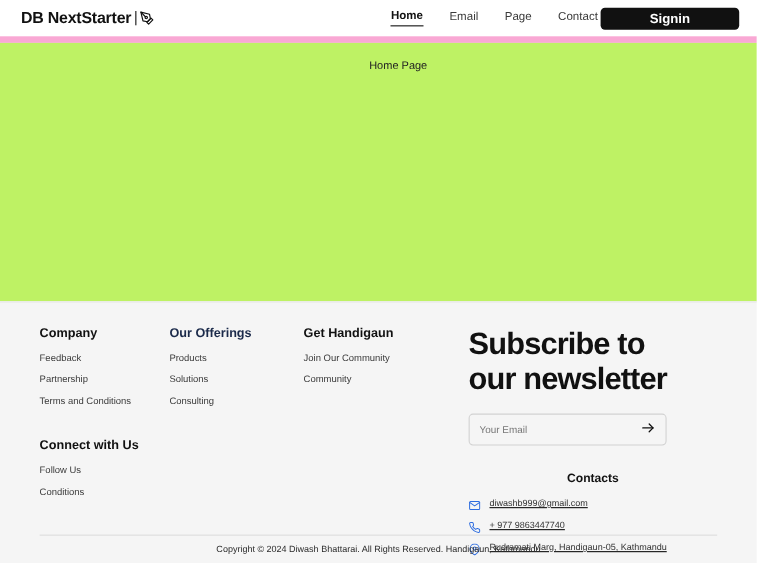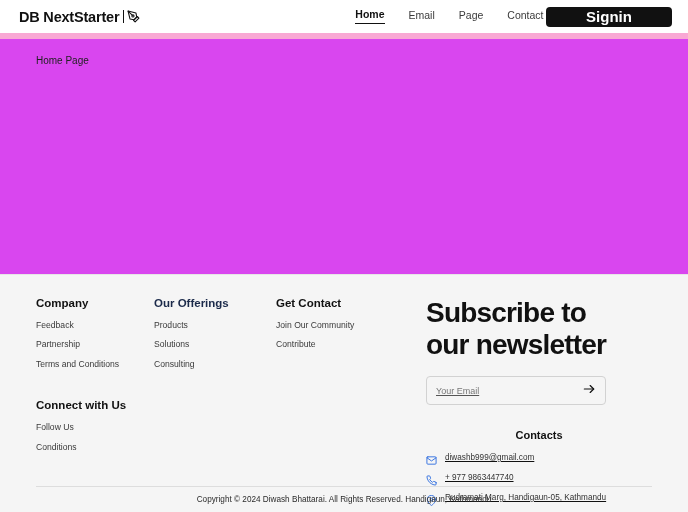--- a/index.html
+++ b/index.html
@@ -71,35 +71,36 @@
     display: flex;
     align-items: center;
     gap: 11px;
   }
   .signin-btn {
     width: 126px;
     height: 20px;
     border-radius: 4px;
     background: #111111;
     color: #ffffff;
-    font-size: 15px;
+    font-size: 12px;
     font-weight: 600;
     border: none;
     cursor: pointer;
     display: flex;
     align-items: center;
     justify-content: center;
     font-family: "Liberation Sans", sans-serif;
   }
 
   
   .main {
     flex: 1 1 auto;
     padding: 16px 0 0 36px;
-    background: #d946ef;
+    background: #bef264;
+    text-align: center;
   }
   .main .page-label {
     font-size: 10px;
     color: #222;
   }
 
   
   .footer {
     flex: 0 0 224px;
     background: #f5f5f5;
@@ -157,21 +158,20 @@
     padding: 0 9px;
   }
   .email-row input {
     flex: 1 1 auto;
     border: none;
     outline: none;
     background: transparent;
     font-size: 9px;
     color: #555;
     font-family: "Liberation Sans", sans-serif;
-    text-decoration: underline;
   }
   .email-row input::placeholder { color: #777; }
   .arrow-btn {
     border: none;
     background: transparent;
     cursor: pointer;
     display: flex;
     align-items: center;
     padding: 0;
   }
@@ -269,23 +269,23 @@
       </div>
 
       <div class="col wide">
         <div class="col-title offer">Our Offerings</div>
         <a href="#" class="link">Products</a>
         <a href="#" class="link">Solutions</a>
         <a href="#" class="link">Consulting</a>
       </div>
 
       <div class="col wide">
-        <div class="col-title">Get Contact</div>
+        <div class="col-title">Get Handigaun</div>
         <a href="#" class="link">Join Our Community</a>
-        <a href="#" class="link">Contribute</a>
+        <a href="#" class="link">Community</a>
       </div>
 
       <div class="subscribe">
         <h2>
           <span>Subscribe to</span><br>
           <span>our newsletter</span>
         </h2>
 
         <div class="email-row">
           <input type="text" placeholder="Your Email" style="">

